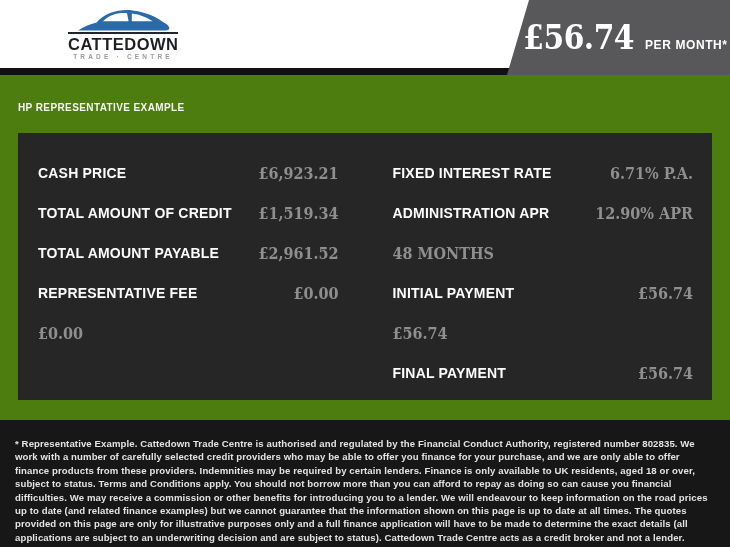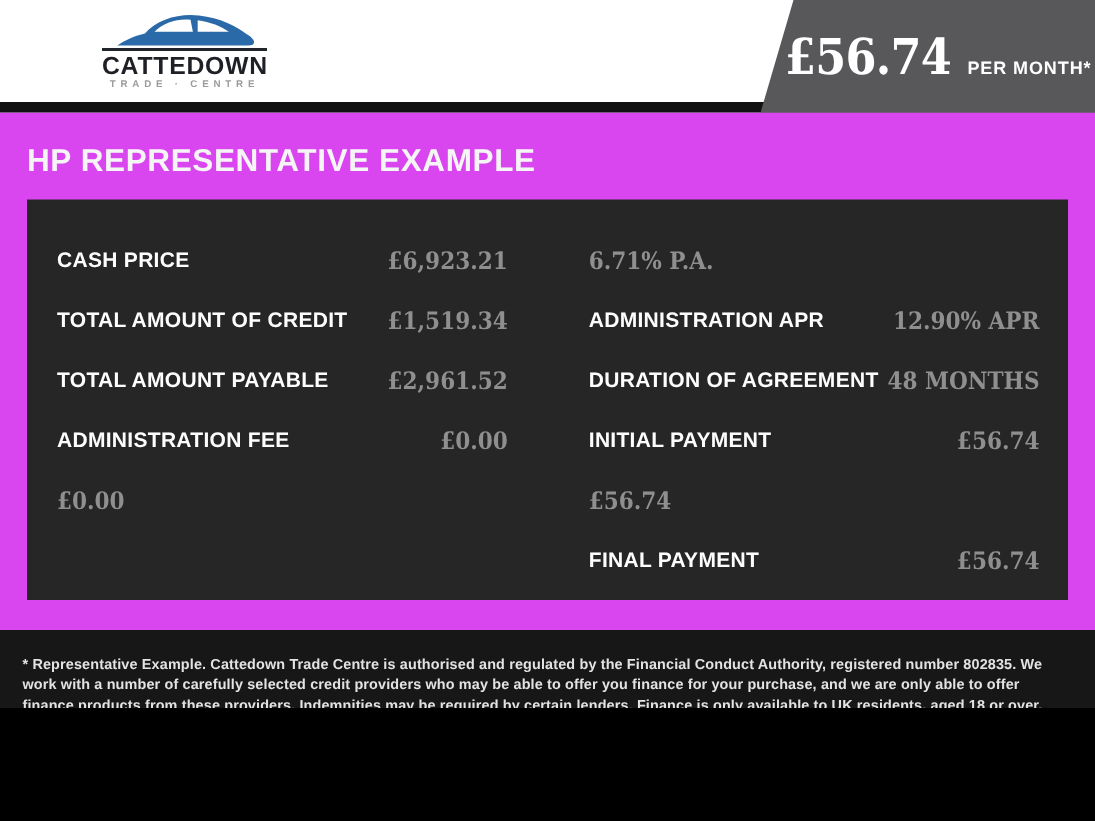--- a/index.html
+++ b/index.html
@@ -1,19 +1,19 @@
 <!DOCTYPE html>
 <html><head>
 <meta charset="utf-8">
 <style>
   * { margin:0; padding:0; box-sizing:border-box; }
   html,body { background:#000; }
   .page {
-    position:relative; width:730px; height:472px; overflow:hidden;
-    background:#d946ef; font-family:"Liberation Sans", sans-serif;
+    position:relative; width:730px; height:547px; overflow:hidden;
+    background:#4d7c0f; font-family:"Liberation Sans", sans-serif;
   }
 
   
   .header {
     position:absolute; top:0; left:0; width:730px; height:75px;
     background:#ffffff; border-bottom:7px solid #111111;
   }
   .logo { position:absolute; left:68px; top:6px; width:110px; text-align:center; }
   .logo-car { display:block; margin:0 auto; }
   .logo-road { height:2px; background:#23252d; margin:-2px 0 1px 0; }
@@ -39,21 +39,21 @@
     font-family:"DejaVu Serif","Liberation Serif",serif; font-stretch:condensed;
     letter-spacing:-0.5px;
   }
   .ribbon-per { color:#ffffff; font-size:12px; font-weight:bold; letter-spacing:0.6px;text-align:center; }
 
   
   .title-bar {
     position:absolute; top:82px; left:0; width:730px; height:51px;
     display:flex; align-items:center; padding-left:18px;
   }
-  .title-text { color:#f5f5f5; font-size:21px; font-weight:bold; letter-spacing:0.4px; }
+  .title-text { color:#f5f5f5; font-size:10px; font-weight:bold; letter-spacing:0.4px; }
 
   
   .panel {
     position:absolute; top:133px; left:18px; width:694px; height:267px;
     background:#262626; padding:20px 19px 0 20px;
     display:grid; grid-template-columns:1fr 1fr; column-gap:54px;
   }
   .col { display:flex; flex-direction:column; }
   .row {
     height:40px; display:flex; align-items:center; justify-content:space-between;
@@ -114,38 +114,38 @@
       </div>
       <div class="row">
         <span class="row-label">TOTAL AMOUNT OF CREDIT</span>
         <span class="row-value">£1,519.34</span>
       </div>
       <div class="row">
         <span class="row-label">TOTAL AMOUNT PAYABLE</span>
         <span class="row-value">£2,961.52</span>
       </div>
       <div class="row">
-        <span class="row-label">ADMINISTRATION FEE</span>
+        <span class="row-label">REPRESENTATIVE FEE</span>
         <span class="row-value">£0.00</span>
       </div>
       <div class="row">
         <span class="row-value">£0.00</span>
       </div>
     </div>
 
     <div class="col">
       <div class="row">
+        <span class="row-label">FIXED INTEREST RATE</span>
         <span class="row-value">6.71% P.A.</span>
       </div>
       <div class="row">
         <span class="row-label">ADMINISTRATION APR</span>
         <span class="row-value">12.90% APR</span>
       </div>
       <div class="row">
-        <span class="row-label">DURATION OF AGREEMENT</span>
         <span class="row-value">48 MONTHS</span>
       </div>
       <div class="row">
         <span class="row-label">INITIAL PAYMENT</span>
         <span class="row-value">£56.74</span>
       </div>
       <div class="row">
         <span class="row-value">£56.74</span>
       </div>
       <div class="row">

